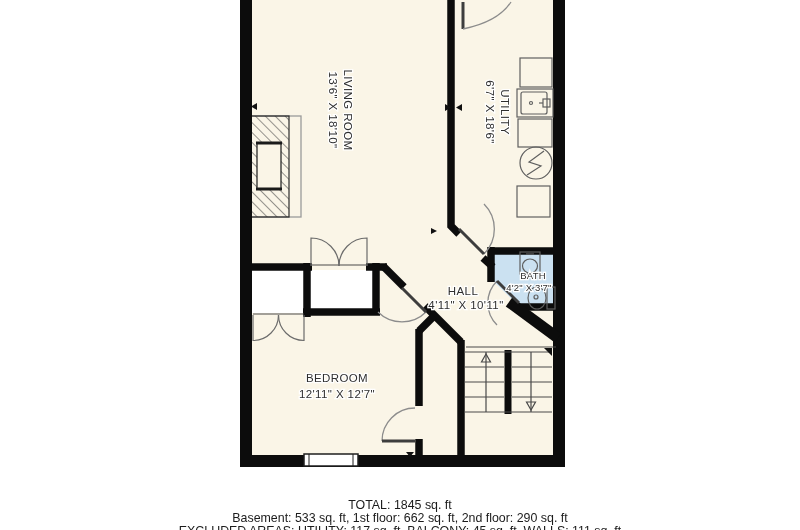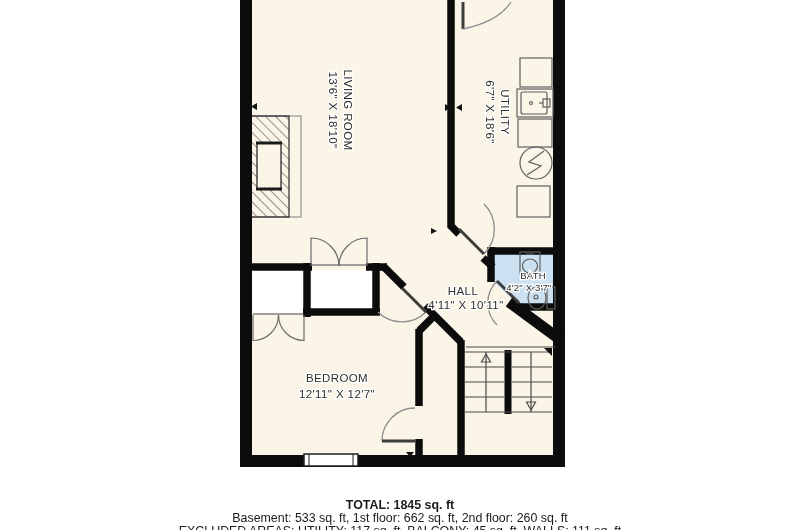--- a/index.html
+++ b/index.html
@@ -25,21 +25,21 @@
   .lbl{
     fill:var(--label-text,#2f2f2f);font-size:11.5px;letter-spacing:.4px;
     text-anchor:middle;paint-order:stroke;stroke:#ffffff;stroke-width:2.5px;
     font-family:"Liberation Sans",sans-serif;
   }
   .lbl-small{font-size:9.5px;letter-spacing:.2px;}
   #footer{
     position:absolute;left:0;right:0;top:499px;text-align:center;
     color:var(--footer-text,#1b1b1b);font-size:12.4px;line-height:12.9px;
   }
-  #footer .b{font-weight:bold;}
+  #footer .b{font-weight:normal;}
 </style>
 </head>
 <body>
 
 <svg id="plan" width="800" height="530" viewBox="0 0 800 530">
   <defs>
     <pattern id="hatch" width="7" height="7" patternUnits="userSpaceOnUse" patternTransform="rotate(-45)">
       <line x1="0" y1="0" x2="0" y2="7" stroke="#3f3f3f" stroke-width="1.1"></line>
     </pattern>
   </defs>
@@ -186,15 +186,15 @@
     </g>
     <g>
       <text class="lbl" x="337" y="382">BEDROOM</text>
       <text class="lbl" x="337" y="398">12'11" X 12'7"</text>
     </g>
   </g>
 </svg>
 
 <div id="footer">
   <div class="b">TOTAL: 1845 sq. ft</div>
-  <div>Basement: 533 sq. ft, 1st floor: 662 sq. ft, 2nd floor: 260 sq. ft</div>
+  <div>Basement: 533 sq. ft, 1st floor: 662 sq. ft, 2nd floor: 290 sq. ft</div>
   <div>EXCLUDED AREAS: UTILITY: 117 sq. ft, BALCONY: 45 sq. ft, WALLS: 111 sq. ft</div>
 </div>
 
 </body></html>

